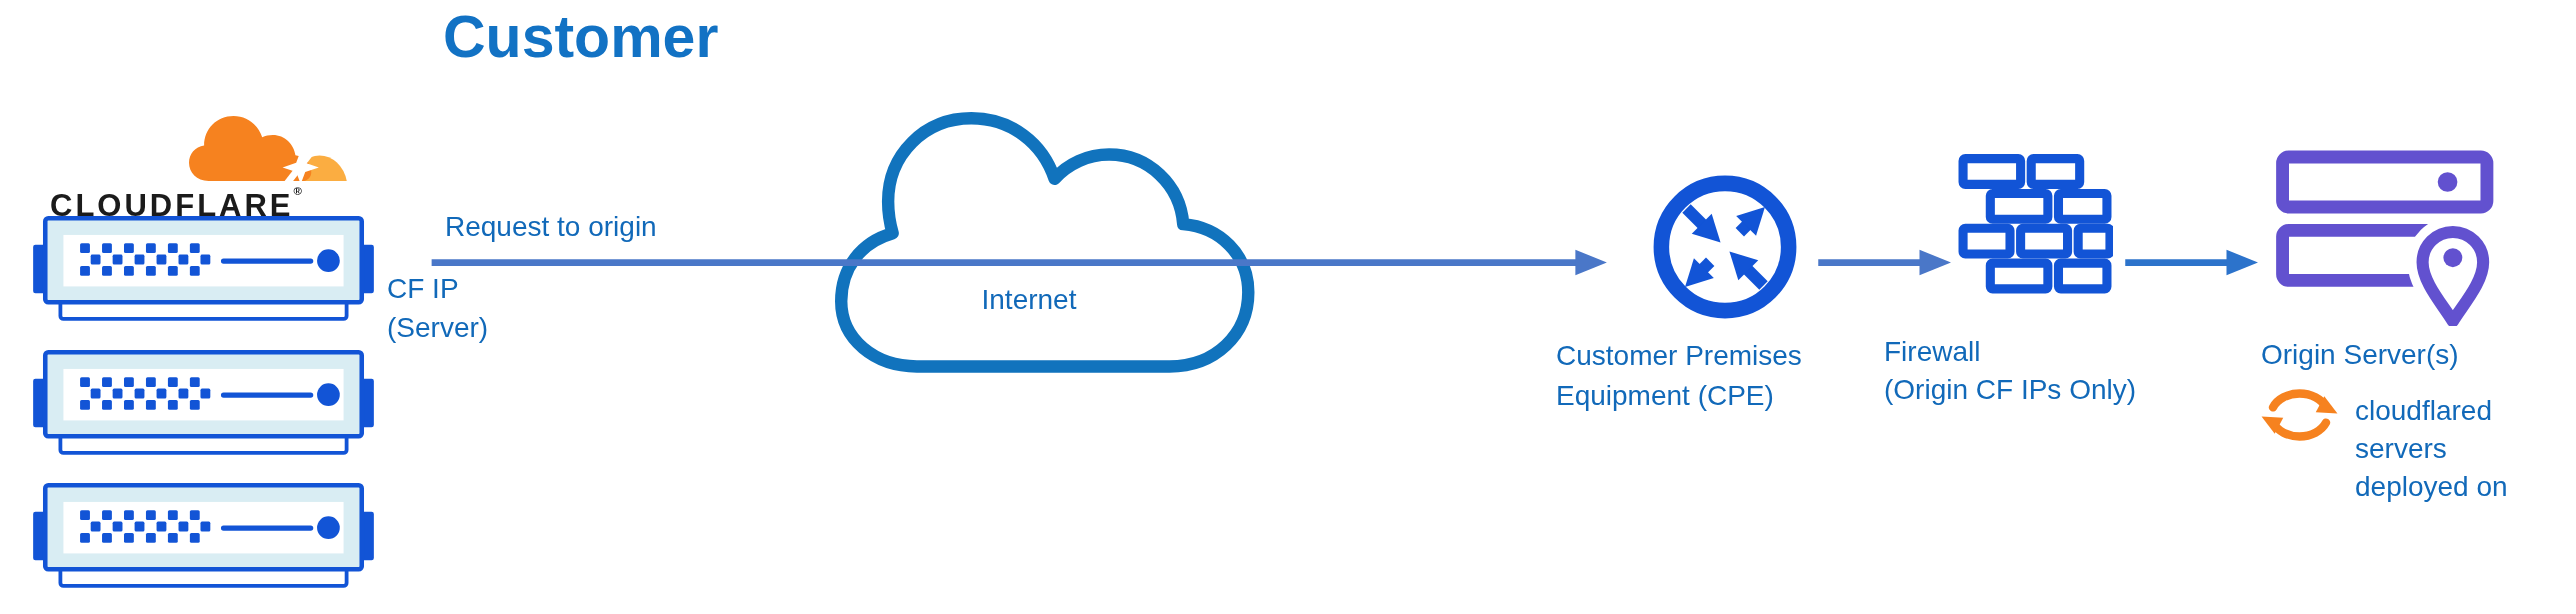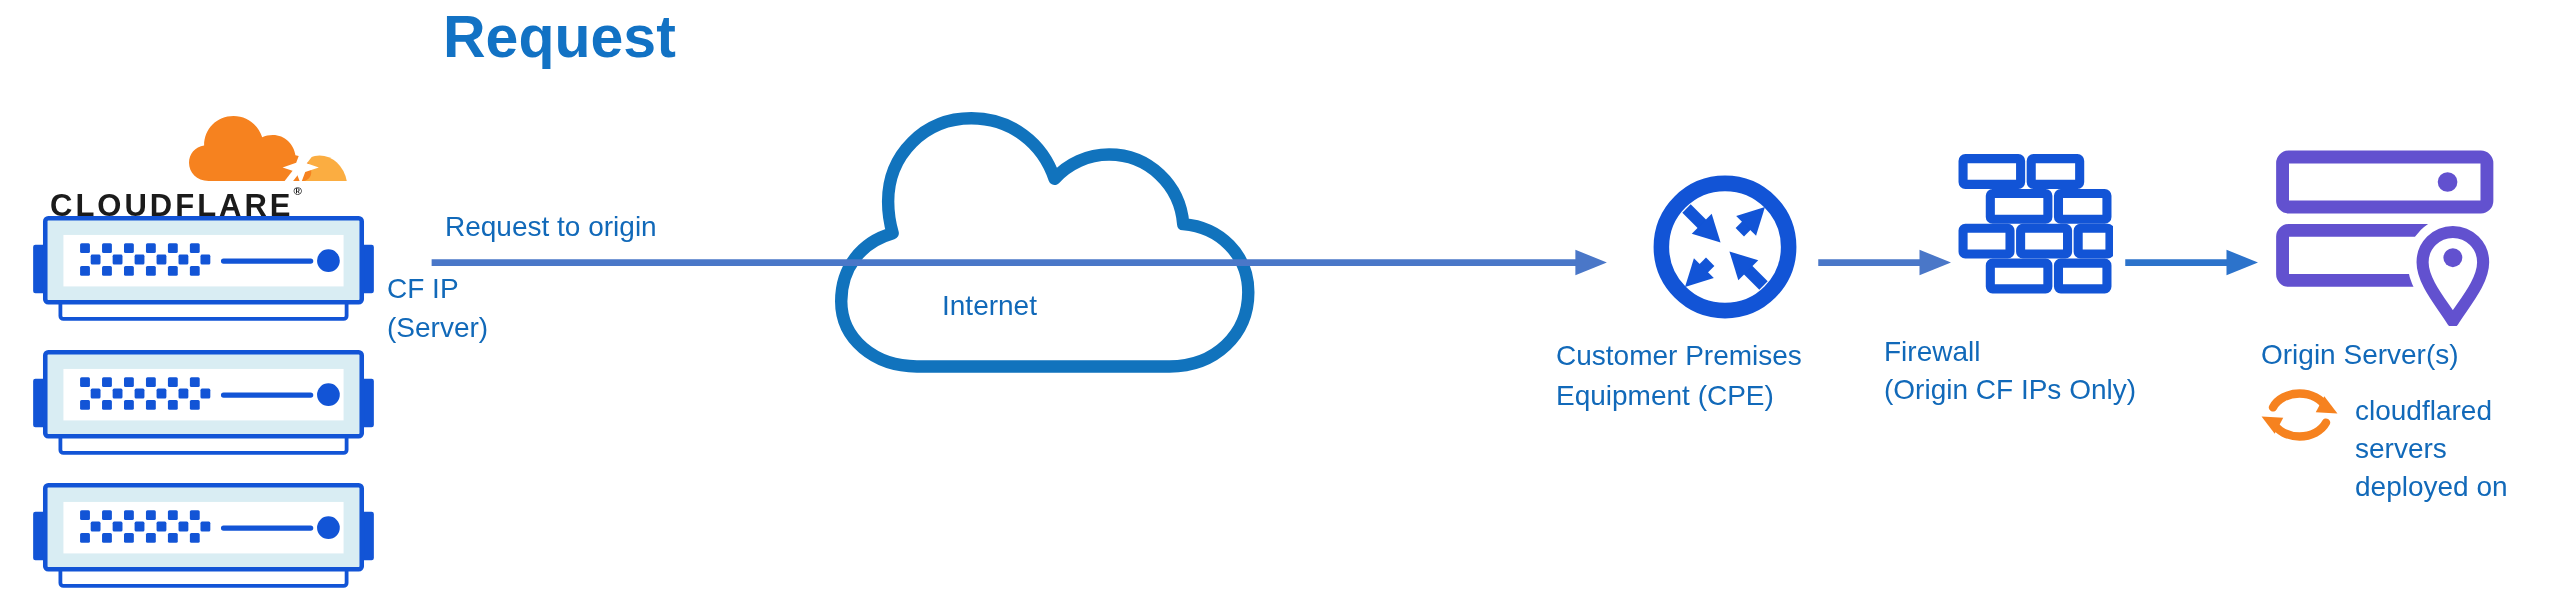--- a/index.html
+++ b/index.html
@@ -23,21 +23,21 @@
   }
   .abs{position:absolute;}
   .title{
     left:443px;top:1.5px;font-size:59px;line-height:70px;font-weight:600;
     color:var(--title-blue);letter-spacing:0px;
   }
   .lbl{color:var(--label-blue);font-size:28px;line-height:39px;font-weight:400;}
   .lbl span{display:block;}
   .request-label{left:445px;top:207px;}
   .cfip-label{left:387px;top:269px;}
-  .internet-label{left:942px;top:286px;width:174px;text-align:left;}
+  .internet-label{left:942px;top:280px;width:174px;text-align:center;}
   .cpe-label{left:1556px;top:336px;line-height:40px;}
   .firewall-label{left:1884px;top:333px;width:352px;line-height:38px;}
   .origin-label{left:2261px;top:335px;text-align:center;}
   .cloudflared-note{left:2355px;top:392px;line-height:38px;}
   .wordmark{
     left:50px;top:185px;font-size:31px;font-weight:800;letter-spacing:3px;
     color:var(--wordmark-black);white-space:nowrap;
   }
   .wordmark sup{font-size:11.4px;vertical-align:21px;letter-spacing:0;}
   
@@ -55,21 +55,21 @@
   .s-purple-w{stroke:var(--purple);fill:#ffffff;}
   .s-orange{stroke:var(--orange);fill:none;}
   .f-orange{fill:var(--orange);}
   .f-orange-l{fill:var(--orange-light);}
 </style>
 </head>
 <body>
 
 <div class="stage">
 
-  <div class="abs title">Request</div>
+  <div class="abs title">Customer</div>
 
   <svg class="abs sv" style="left:186px;top:110px;" width="163" height="74" viewBox="0 0 216 98">
     <path class="f-orange-l" d="M141 94 A 37 44 0 0 1 213 94 Z"></path>
     <path class="f-orange" d="M30 94 C 14 94 4 83 4 70 C 4 58 12 49 24 47
       C 24 25 41 8 63 8 C 81 8 96 20 101 36 C 105 34 110 33 115 33
       C 131 33 143 45 145 60 C 157 62 166 71 166 82 C 166 89 161 94 154 94 Z"></path>
     <path d="M134 97 L 172 48" stroke="#ffffff" stroke-width="9" fill="none"></path>
     <path fill="#ffffff" d="M152 54 L158 70 L176 76 L158 82 L152 98 L146 82 L128 76 L146 70 Z"></path>
   </svg>
 

